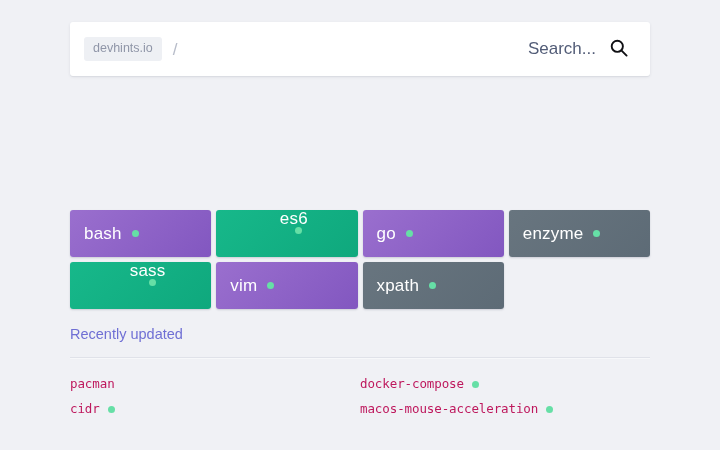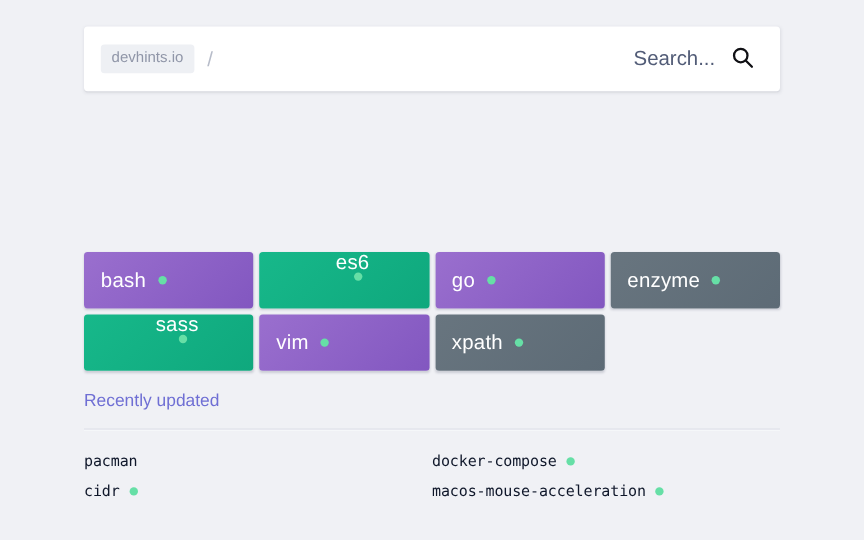--- a/index.html
+++ b/index.html
@@ -150,21 +150,21 @@
   .recent-item {
     display: flex;
     align-items: center;
     height: 25px;
     break-inside: avoid;
     cursor: pointer;
   }
   .recent-label {
     font-family: "DejaVu Sans Mono", "Liberation Mono", monospace;
     font-size: 12.5px;
-    color: #0f172a;
+    color: #be185d;
     line-height: 1;
     letter-spacing: -0.1px;
   }
   .recent-item .dot { margin-left: 8px; }
 </style>
 </head>
 <body>
 
 <div class="search-bar">
   <span class="scope-badge">devhints.io</span>

